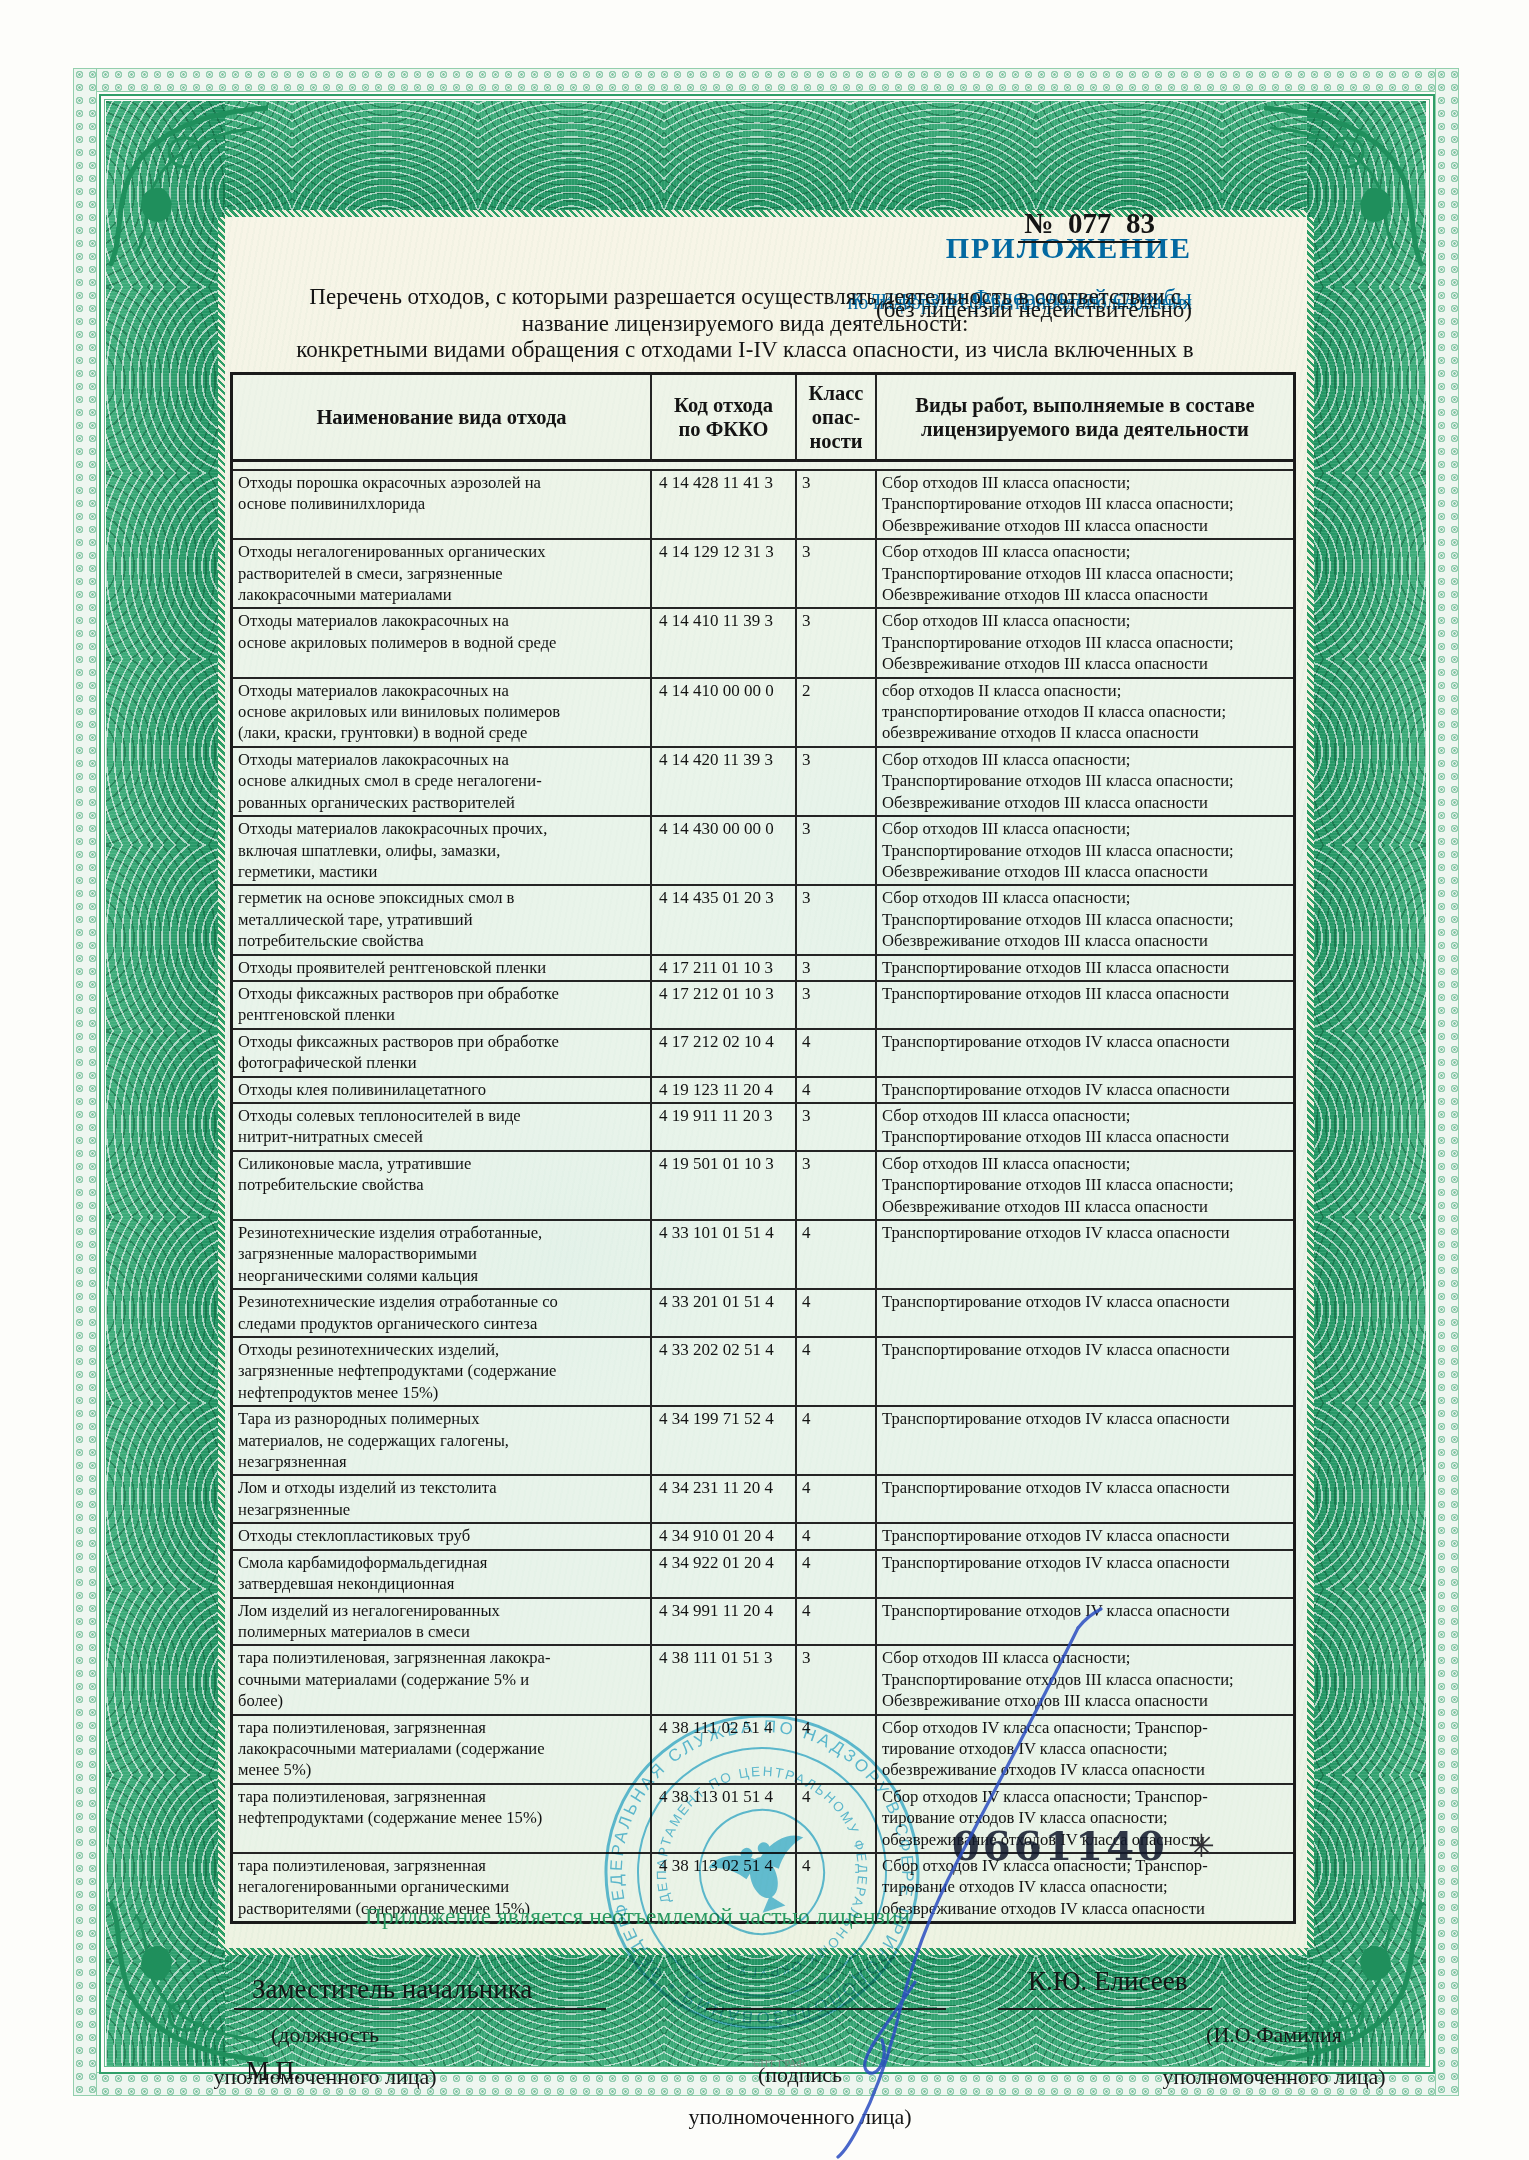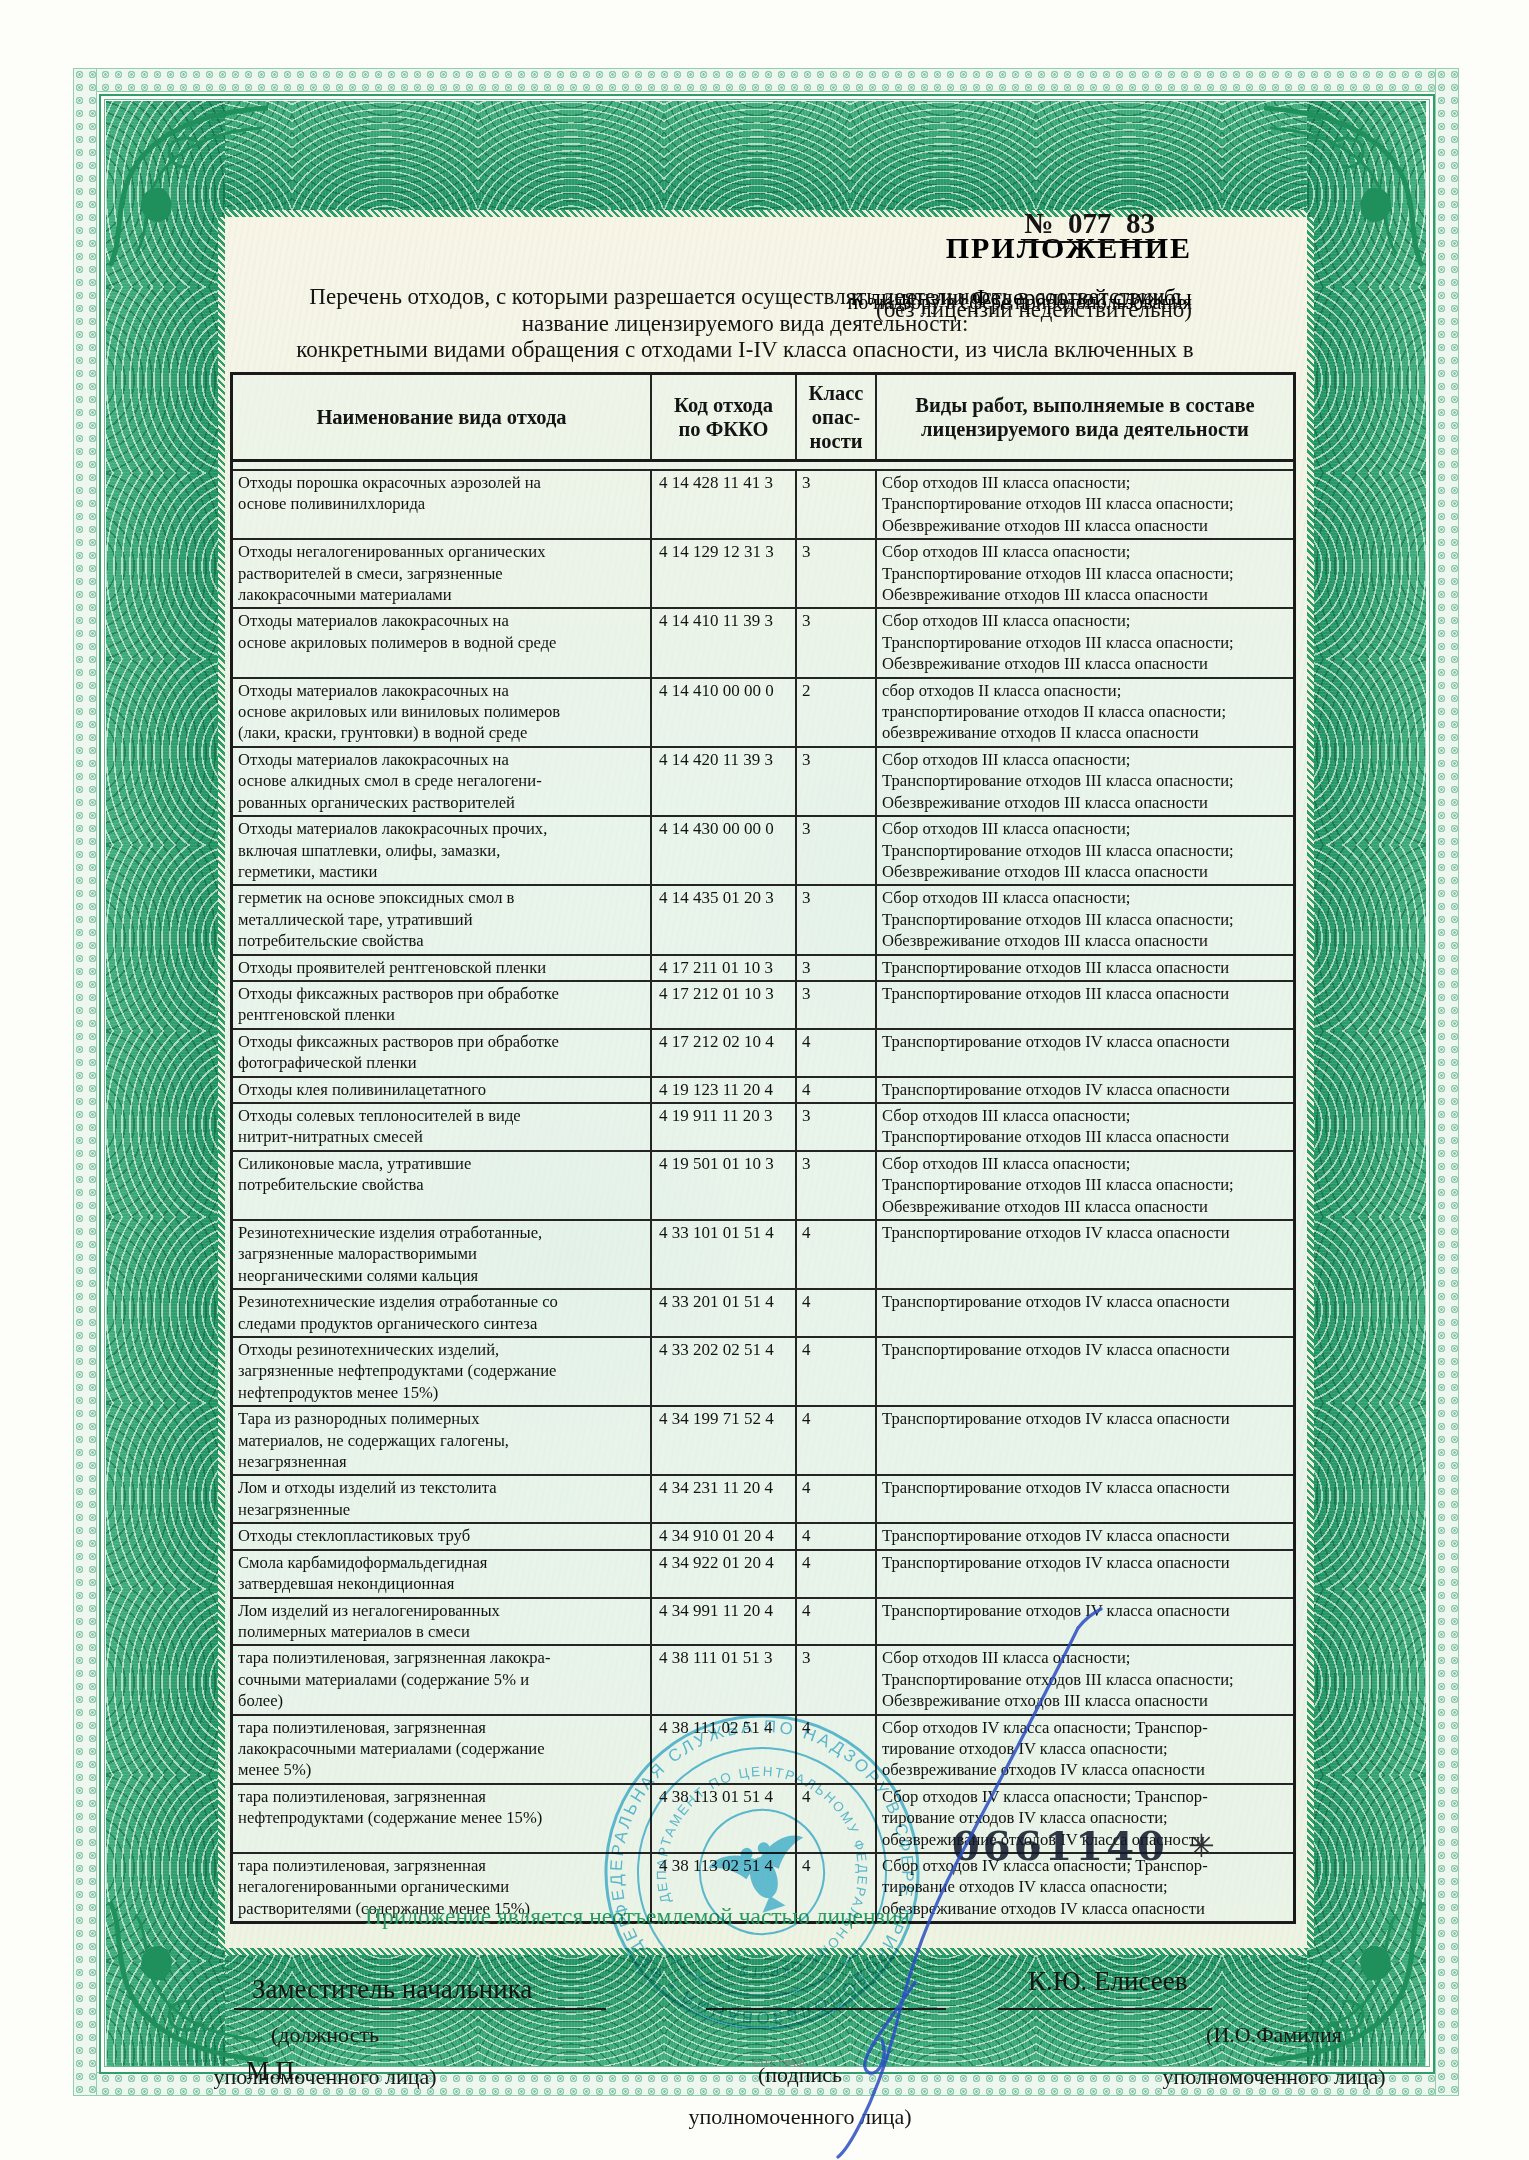--- a/index.html
+++ b/index.html
@@ -44,21 +44,21 @@
   .content-bg{position:absolute;left:225px;top:217px;width:1082px;height:1731px;
     background:
       radial-gradient(circle 260px at 32% 60%, rgba(80,180,190,.06), rgba(80,180,190,0) 70%),
       radial-gradient(circle 300px at 62% 38%, rgba(80,180,190,.05), rgba(80,180,190,0) 70%),
       repeating-linear-gradient(100deg, rgba(140,190,160,.05) 0 2px, transparent 2px 6px),
       linear-gradient(180deg,#f8f5e7 0%,#f3f4e6 14%,#ecf4ea 34%,#e9f3ea 78%,#eef3e2 100%);
     z-index:1;}
 
   
   .hdr{position:absolute;z-index:8;}
-  .green{color:#000000;}
+  .green{color:#0369a1;}
   .appendix-no{right:368px;top:207px;font-size:29px;font-weight:bold;white-space:pre;
     border-bottom:2.5px solid #141414;padding:0 6px 1px 6px;z-index:9;}
   .app-title{right:337px;top:231px;font-size:30px;font-weight:bold;letter-spacing:2px;z-index:7;}
   .app-sub{right:337px;top:259px;font-size:23px;z-index:9;}
   .lic1{right:337px;top:284px;font-size:24px;z-index:7;text-align:center;}
   .lic2{right:337px;top:291px;font-size:20px;z-index:7;}
   .intro{position:absolute;left:225px;top:284px;width:1040px;text-align:center;
     font-size:23px;line-height:26.5px;z-index:8;}
   .intro div{white-space:nowrap;}
 

